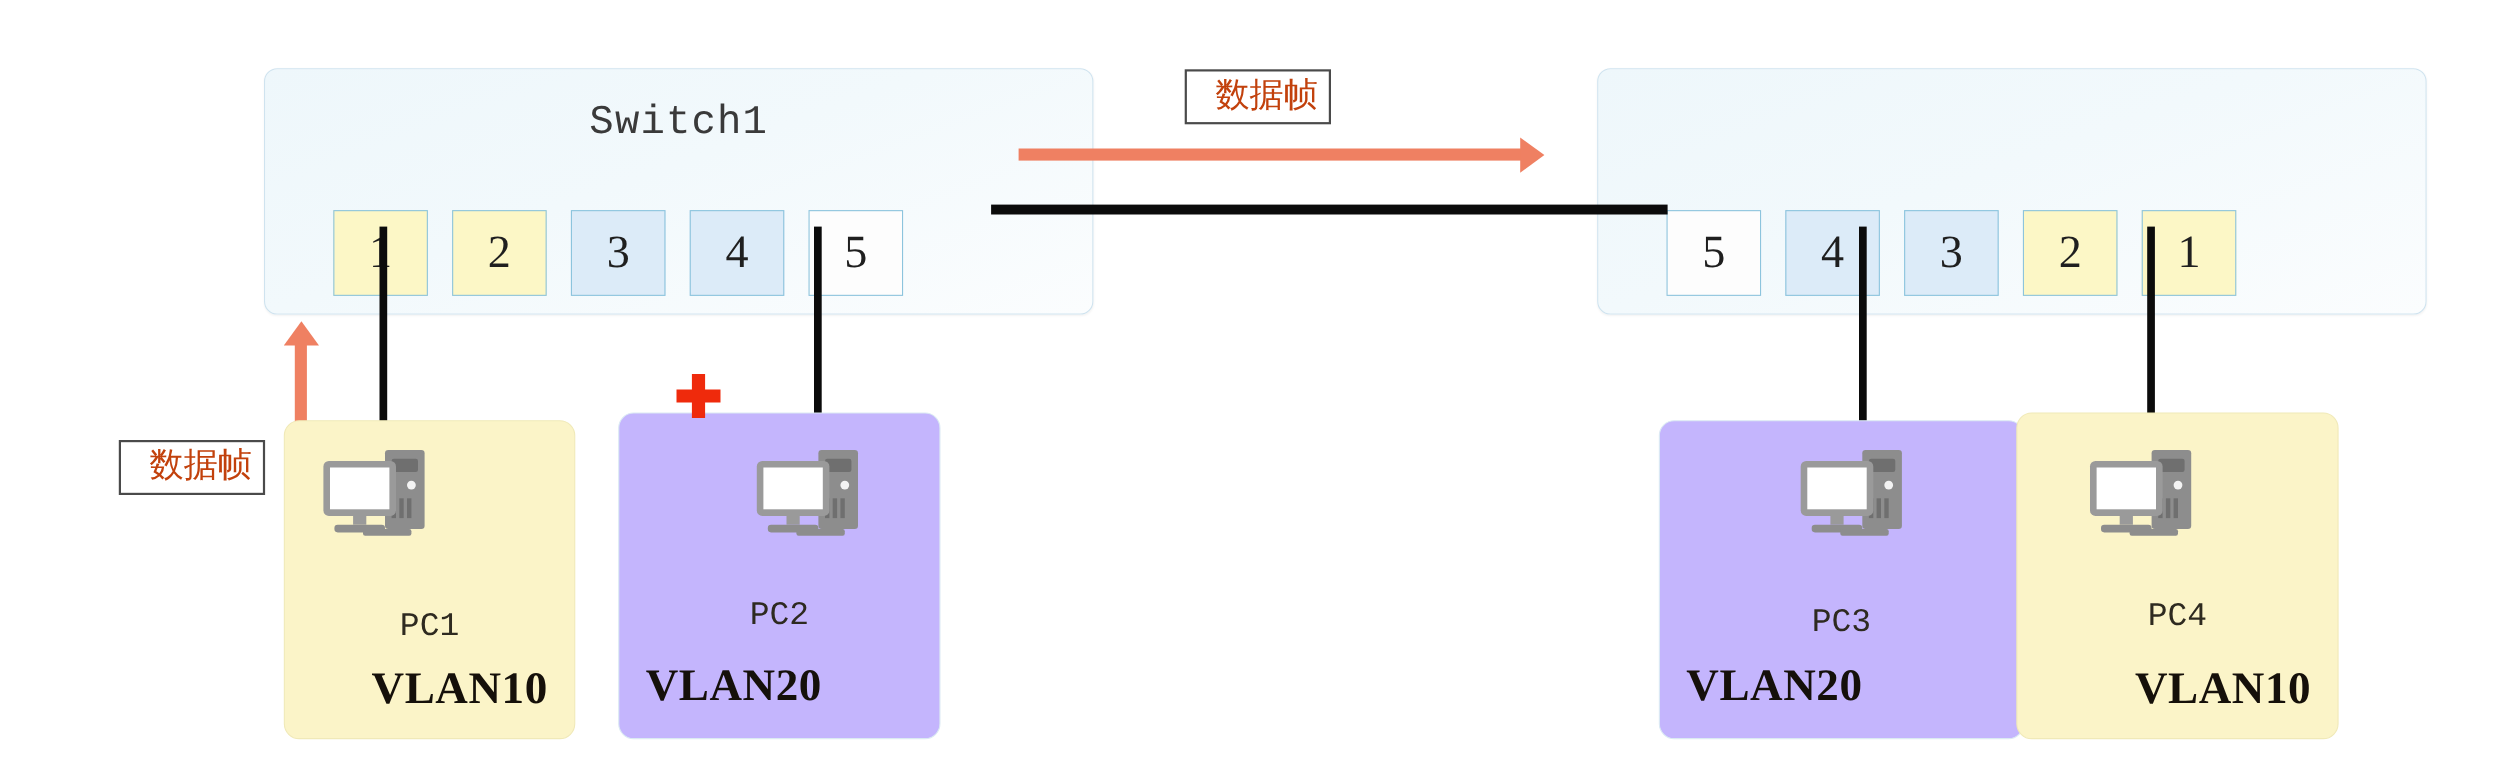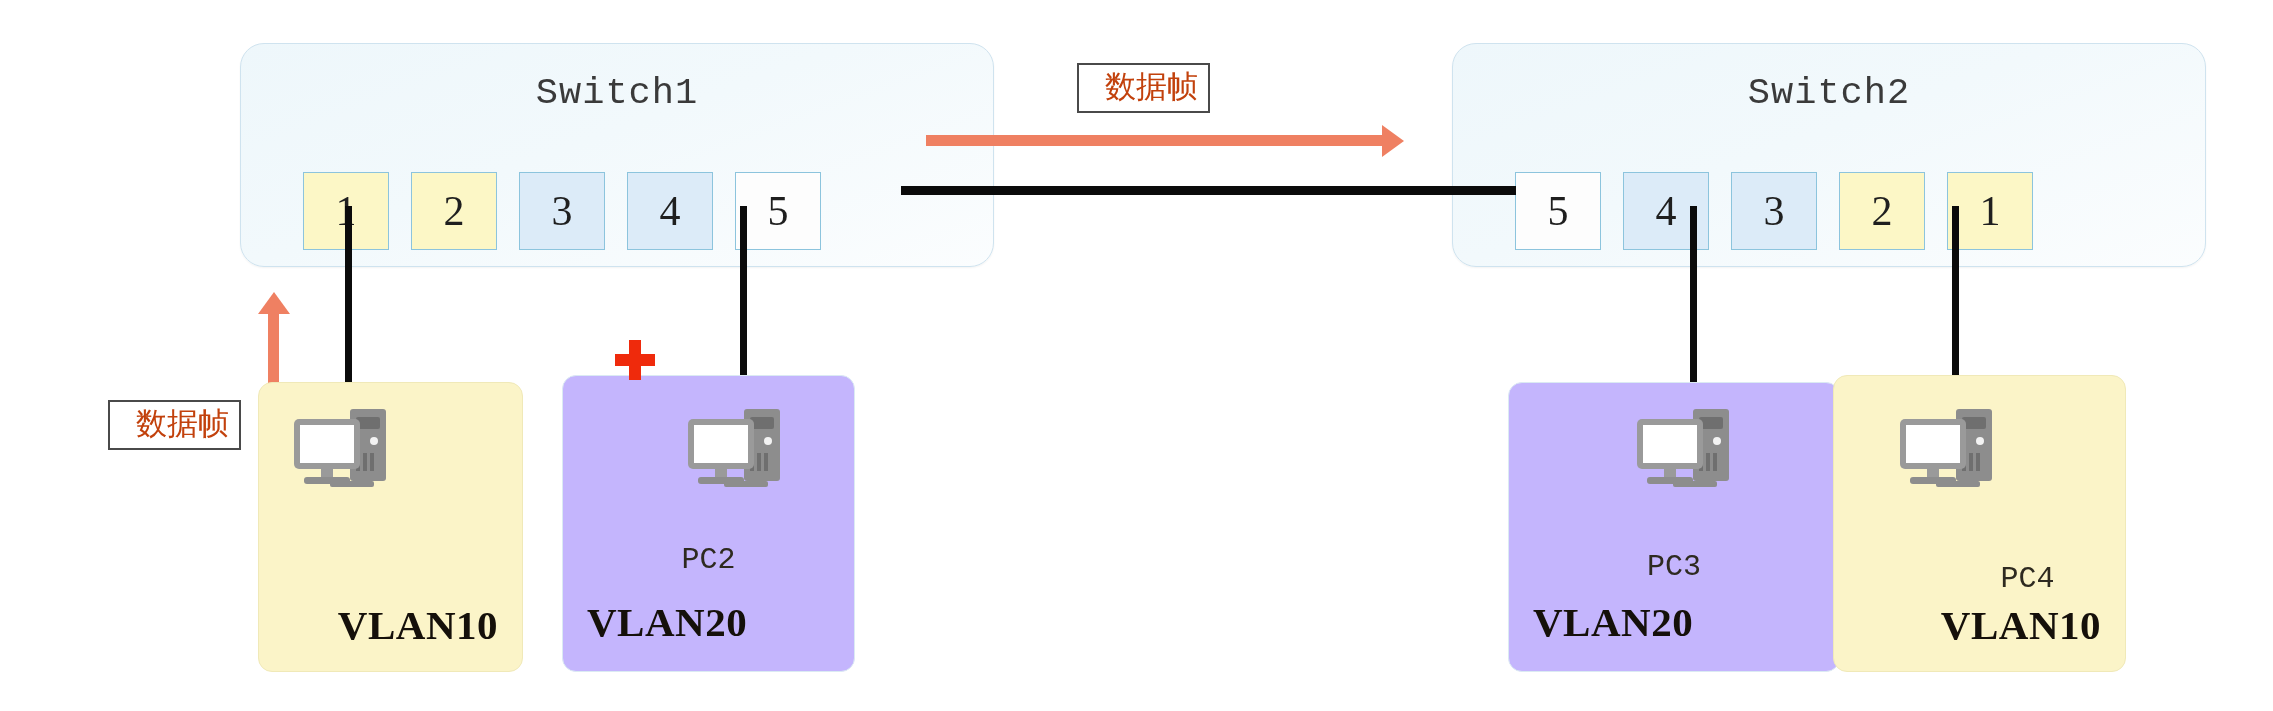--- a/index.html
+++ b/index.html
@@ -15,23 +15,24 @@
     width: 2273px;
     height: 711px;
     background: #ffffff;
     overflow: hidden;
   }
 
   
   .switch-box {
     position: absolute;
     border: 1.5px solid #cfe3ef;
-    border-radius: 24px;
+    border-radius: 12px;
     background: linear-gradient(160deg, #eef7fb 0%, #f2f9fc 45%, #fbfdfe 100%);
     box-shadow: 0 1px 2px rgba(0,0,0,0.05);
+    margin-top: 19px;
   }
   .switch-title {
     position: absolute;
     top: 28px;
     left: 0;
     width: 100%;
     text-align: center;
     font-family: "Liberation Mono", "DejaVu Sans Mono", monospace;
     font-size: 37px;
     color: #3a3a3a;
@@ -173,21 +174,20 @@
     <div class="port-row" style="left:62px; top:128px;">
       <div class="port vlan10">1</div>
       <div class="port vlan10">2</div>
       <div class="port vlan20">3</div>
       <div class="port vlan20">4</div>
       <div class="port trunk">5</div>
     </div>
   </div>
 
   <div class="switch-box" style="left:1452px; top:43px; width:752px; height:222px;">
-    <div class="switch-title">Switch2</div>
     <div class="port-row" style="left:62px; top:128px;">
       <div class="port trunk">5</div>
       <div class="port vlan20">4</div>
       <div class="port vlan20">3</div>
       <div class="port vlan10">2</div>
       <div class="port vlan10">1</div>
     </div>
   </div>
 
   <div class="link-h" style="left:901px; top:186px; width:615px;"></div>
@@ -197,20 +197,21 @@
 
   <div class="arrow-v" style="left:268px; top:312px; height:198px;"></div>
   <div class="callout" style="left:108px; top:400px;">数据帧</div>
 
   <div class="link-v" style="left:345px; top:206px; height:220px;"></div>
   <div class="link-v" style="left:740px; top:206px; height:220px;"></div>
   <div class="link-v" style="left:1690px; top:206px; height:220px;"></div>
   <div class="link-v" style="left:1952px; top:206px; height:220px;"></div>
 
   <div class="host-box vlan10" style="left:258px; top:382px; width:265px; height:290px;">
+    <div class="host-name" style="top:170px;">PC1</div>
     <div class="vlan-tag right" style="bottom:22px;">VLAN10</div>
   </div>
   <div class="pc-icon" style="left:290px; top:405px;">
     <svg viewBox="0 0 120 95" width="120" height="95">
       <rect x="60" y="4" width="36" height="72" rx="3" fill="#8d8d8d"></rect>
       <rect x="66" y="12" width="24" height="12" rx="2" fill="#6f6f6f"></rect>
       <circle cx="84" cy="36" r="4" fill="#f3f3f3"></circle>
       <rect x="66" y="48" width="4" height="18" fill="#6f6f6f"></rect>
       <rect x="73" y="48" width="4" height="18" fill="#6f6f6f"></rect>
       <rect x="80" y="48" width="4" height="18" fill="#6f6f6f"></rect>
@@ -261,21 +262,21 @@
       <rect x="80" y="48" width="4" height="18" fill="#6f6f6f"></rect>
       <rect x="4" y="14" width="66" height="50" rx="5" fill="#9a9a9a"></rect>
       <rect x="10" y="20" width="54" height="38" fill="#ffffff"></rect>
       <rect x="31" y="64" width="12" height="8" fill="#9a9a9a"></rect>
       <rect x="14" y="72" width="46" height="7" rx="3" fill="#8d8d8d"></rect>
       <rect x="40" y="76" width="44" height="6" rx="2" fill="#8d8d8d"></rect>
     </svg>
   </div>
 
   <div class="host-box vlan10" style="left:1833px; top:375px; width:293px; height:297px;">
-    <div class="host-name" style="top:186px;padding-left:48px;">PC4</div>
+    <div class="host-name" style="top:168px;">PC4</div>
     <div class="vlan-tag right" style="bottom:22px;">VLAN10</div>
   </div>
   <div class="pc-icon" style="left:1896px; top:405px;">
     <svg viewBox="0 0 120 95" width="120" height="95">
       <rect x="60" y="4" width="36" height="72" rx="3" fill="#8d8d8d"></rect>
       <rect x="66" y="12" width="24" height="12" rx="2" fill="#6f6f6f"></rect>
       <circle cx="84" cy="36" r="4" fill="#f3f3f3"></circle>
       <rect x="66" y="48" width="4" height="18" fill="#6f6f6f"></rect>
       <rect x="73" y="48" width="4" height="18" fill="#6f6f6f"></rect>
       <rect x="80" y="48" width="4" height="18" fill="#6f6f6f"></rect>

